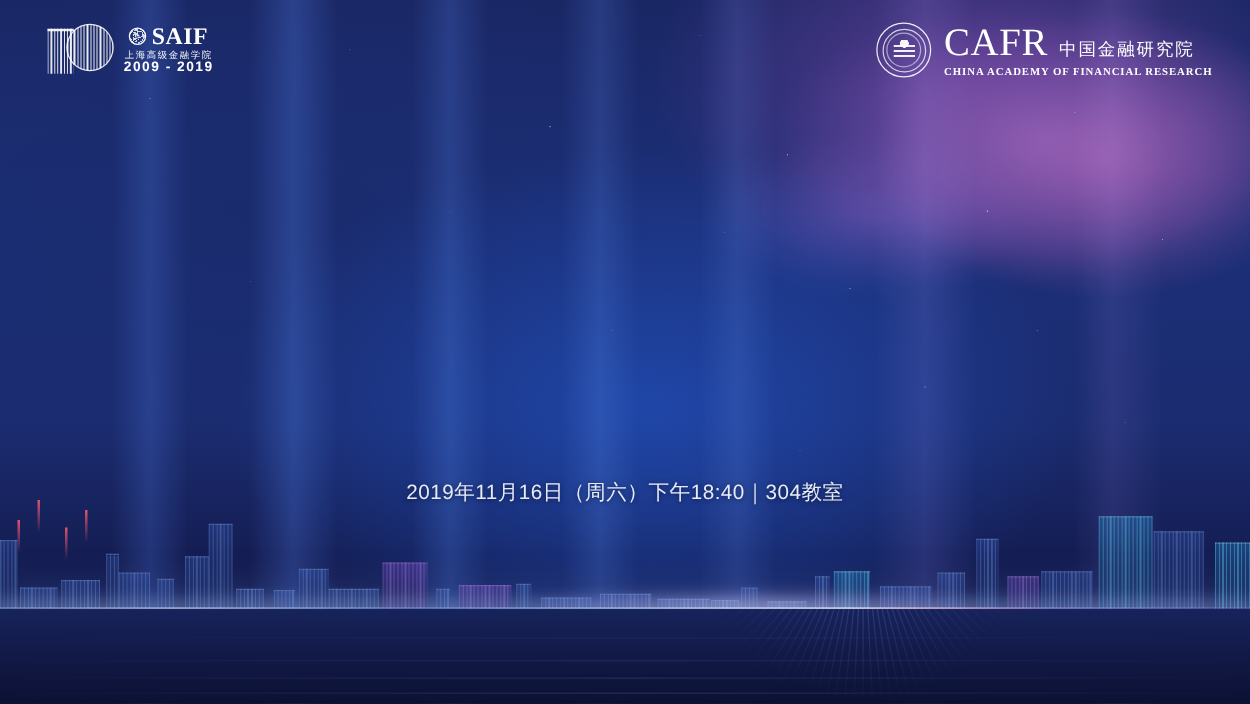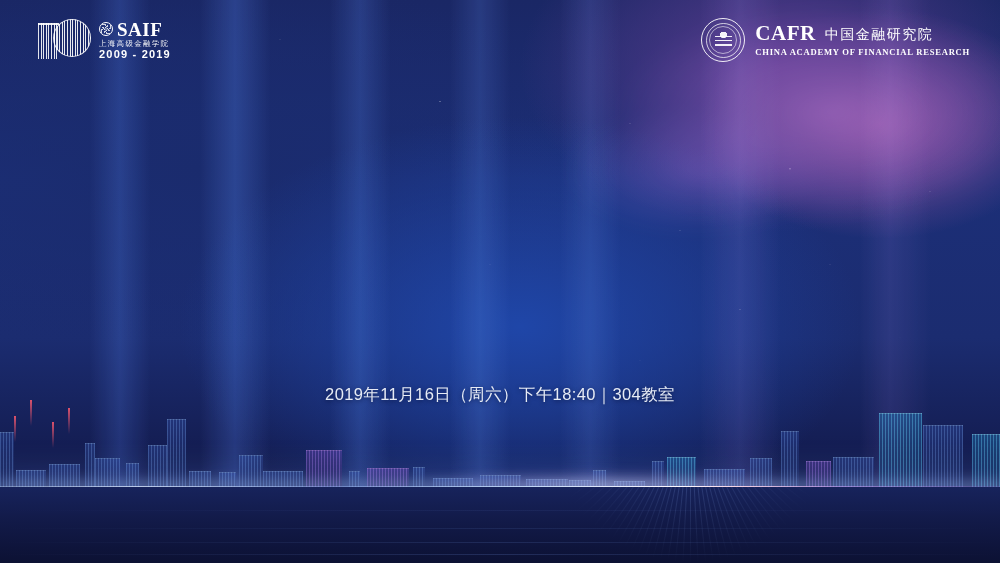--- a/index.html
+++ b/index.html
@@ -178,21 +178,21 @@
       rgba(255,255,255,0) 1px, rgba(255,255,255,0) 2.6px);
     border-top:2px solid rgba(255,255,255,.9);
   }
   .saif-zero{
     position:absolute;left:15px;top:3px;width:38px;height:38px;border-radius:50%;
     background:repeating-linear-gradient(90deg,
       rgba(255,255,255,.9) 0px, rgba(255,255,255,.9) 1px,
       rgba(255,255,255,0) 1px, rgba(255,255,255,0) 2.6px);
     border:1.5px solid rgba(255,255,255,.85);
   }
-  .saif-txt{display:flex;flex-direction:column;align-items:flex-start;gap:1px;color:#fff;}
+  .saif-txt{display:flex;flex-direction:column;align-items:center;gap:1px;color:#fff;}
   .saif-row1{display:flex;align-items:center;gap:4px;}
   .saif-seal{
     width:14px;height:14px;border-radius:50%;
     border:1.6px solid #fff;
     background:radial-gradient(circle at 50% 50%, rgba(255,255,255,.35) 0 22%, transparent 24%),
       repeating-conic-gradient(rgba(255,255,255,.8) 0 4deg, transparent 4deg 10deg);
   }
   .saif-name{font-family:"Liberation Serif","DejaVu Serif",serif;font-weight:700;font-size:19px;letter-spacing:.5px;line-height:1;}
   .saif-cn{font-size:7.5px;letter-spacing:1.3px;opacity:.95;line-height:1;}
   .saif-yr{font-family:Liberation Sans, sans-serif;font-weight:700;font-size:11px;letter-spacing:1.2px;line-height:1;margin-top:1px;}
@@ -211,21 +211,21 @@
   }
   .cafr-core{
     width:17px;height:17px;
     background:
       linear-gradient(180deg,transparent 0 22%,rgba(255,255,255,.92) 22% 32%,transparent 32% 45%,rgba(255,255,255,.92) 45% 55%,transparent 55% 70%,rgba(255,255,255,.92) 70% 82%,transparent 82%),
       radial-gradient(circle at 50% 16%, rgba(255,255,255,.95) 0 20%, transparent 22%);
     position:relative;z-index:2;
   }
   .cafr-txt{color:#fff;line-height:1;}
   .cafr-row{display:flex;align-items:flex-end;gap:9px;}
-  .cafr-main{font-family:"Liberation Serif","DejaVu Serif",serif;font-weight:700;font-size:21px;letter-spacing:.5px;}
+  .cafr-main{font-family:"Liberation Serif","DejaVu Serif",serif;font-weight:400;font-size:31px;letter-spacing:.5px;}
   .cafr-cn{font-size:14px;letter-spacing:1.5px;padding-bottom:3px;}
   .cafr-sub{font-family:"Liberation Serif","DejaVu Serif",serif;font-weight:700;font-size:8.6px;letter-spacing:.75px;margin-top:4px;}
 
   
   .title{
     position:absolute;left:0;right:0;top:102px;
     text-align:center;
     color:#dcb78d;
     font-weight:700;
     font-size:46px;

